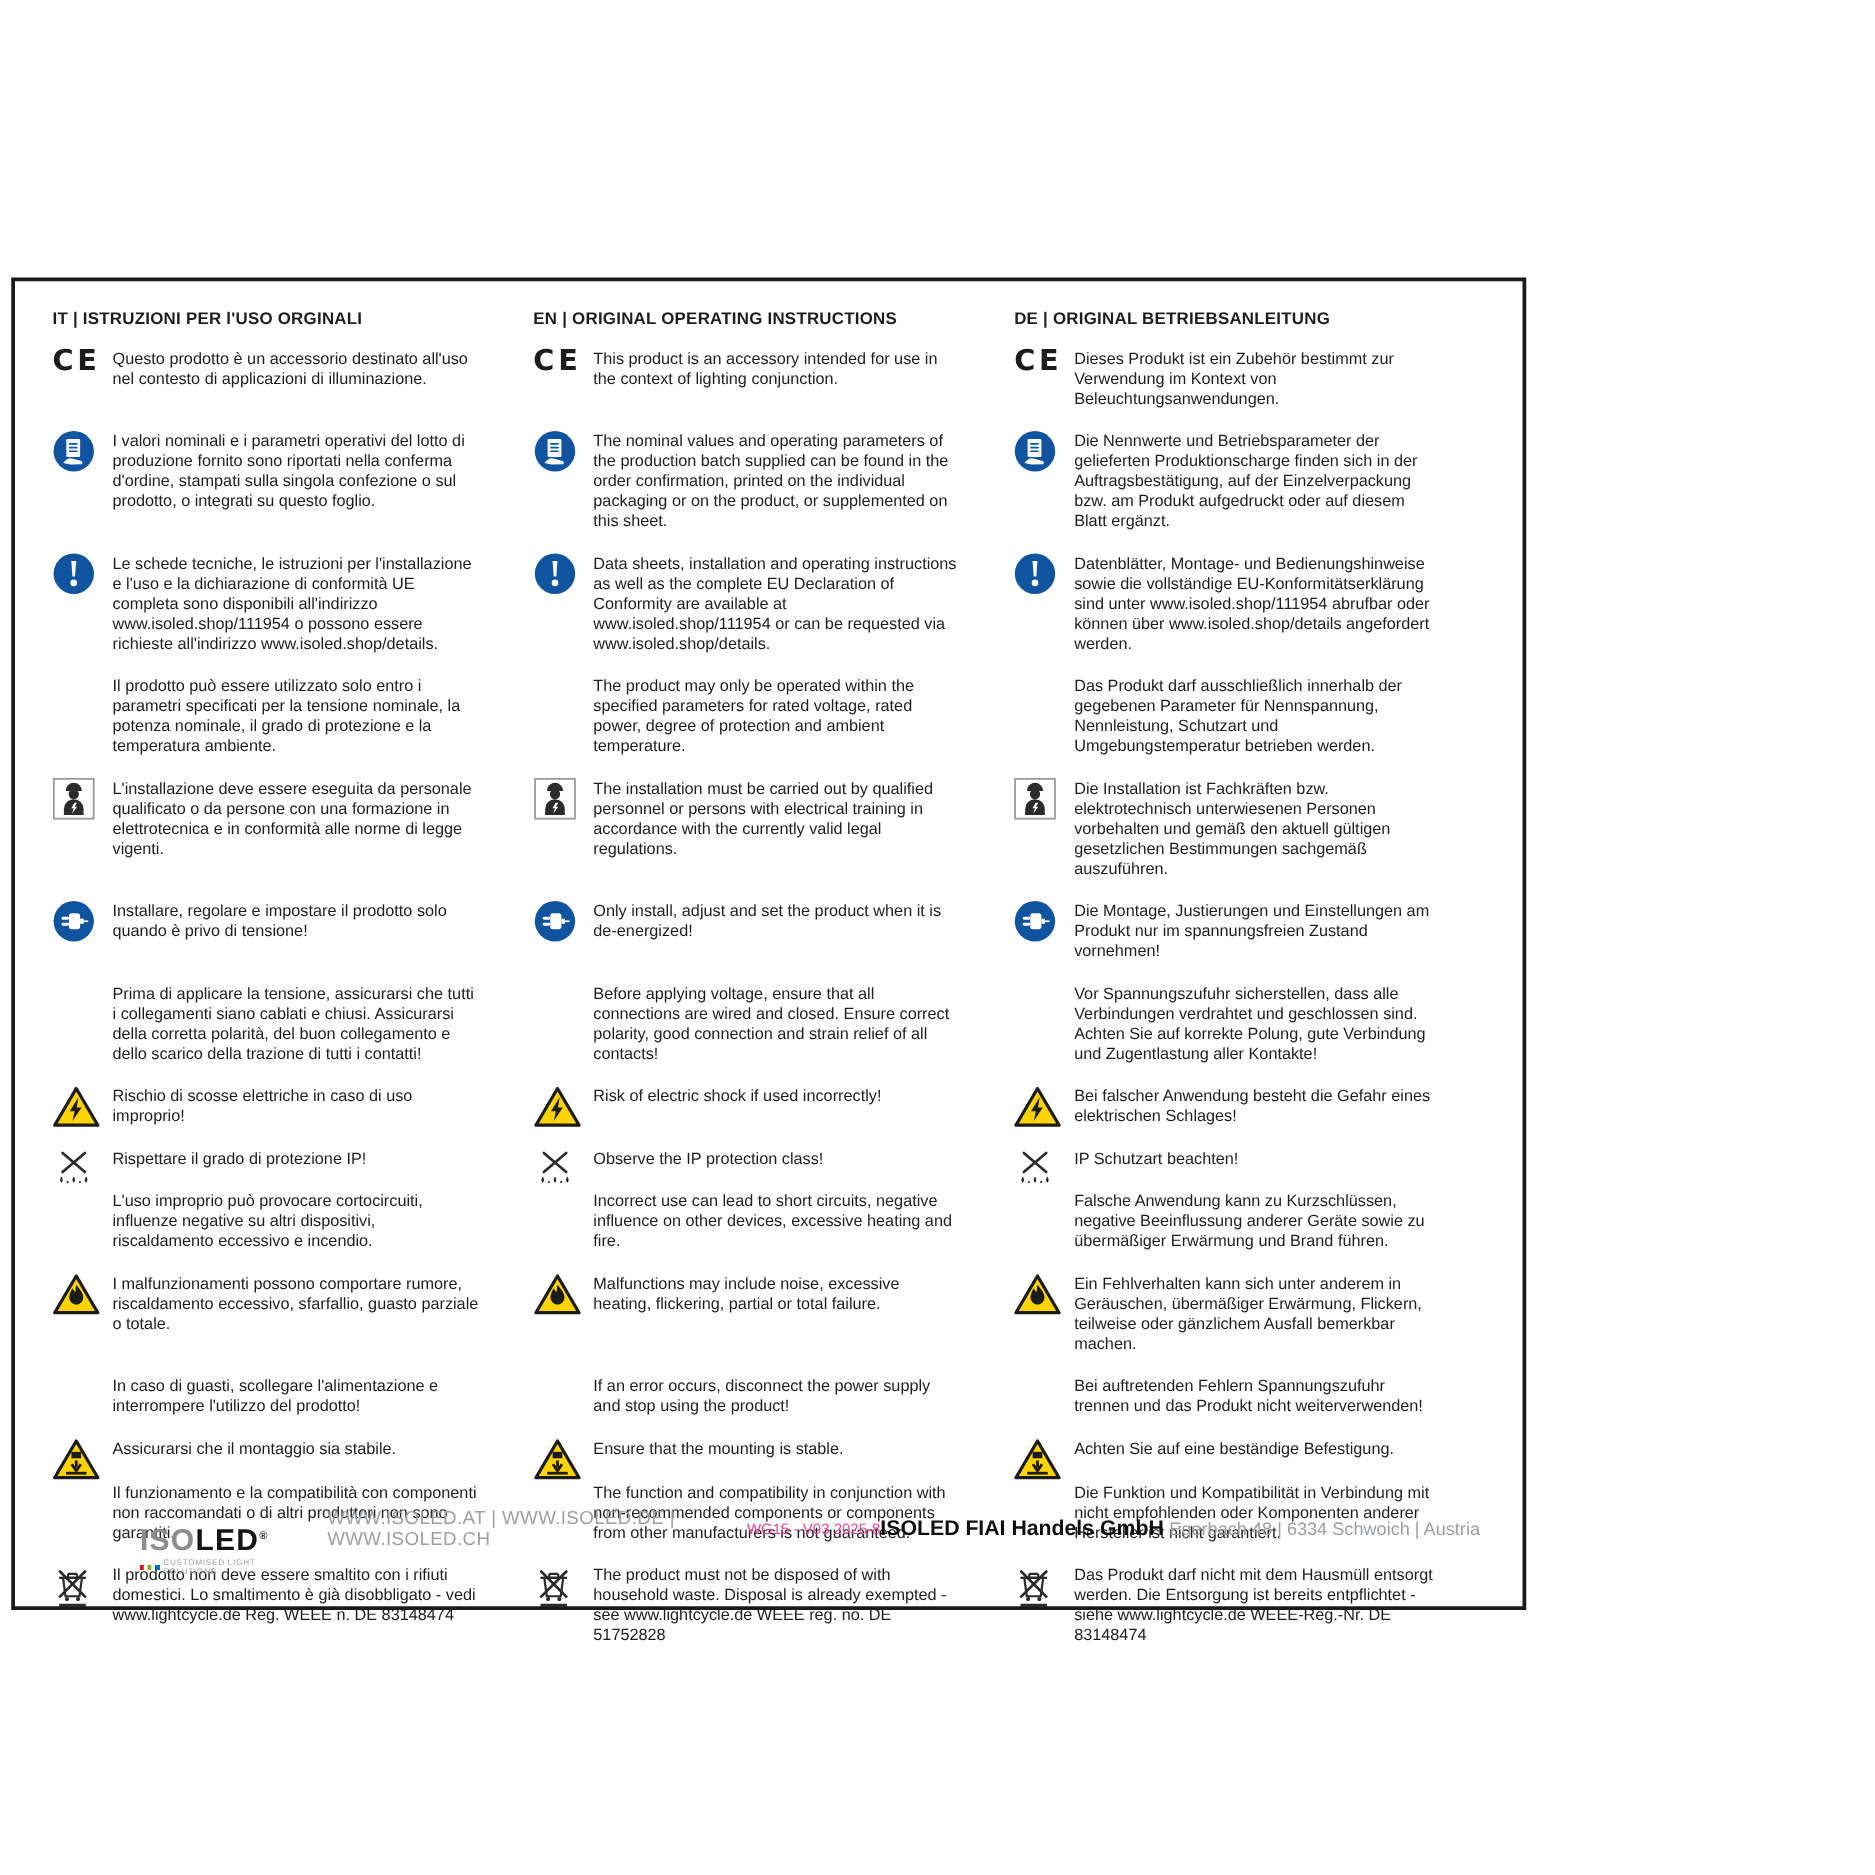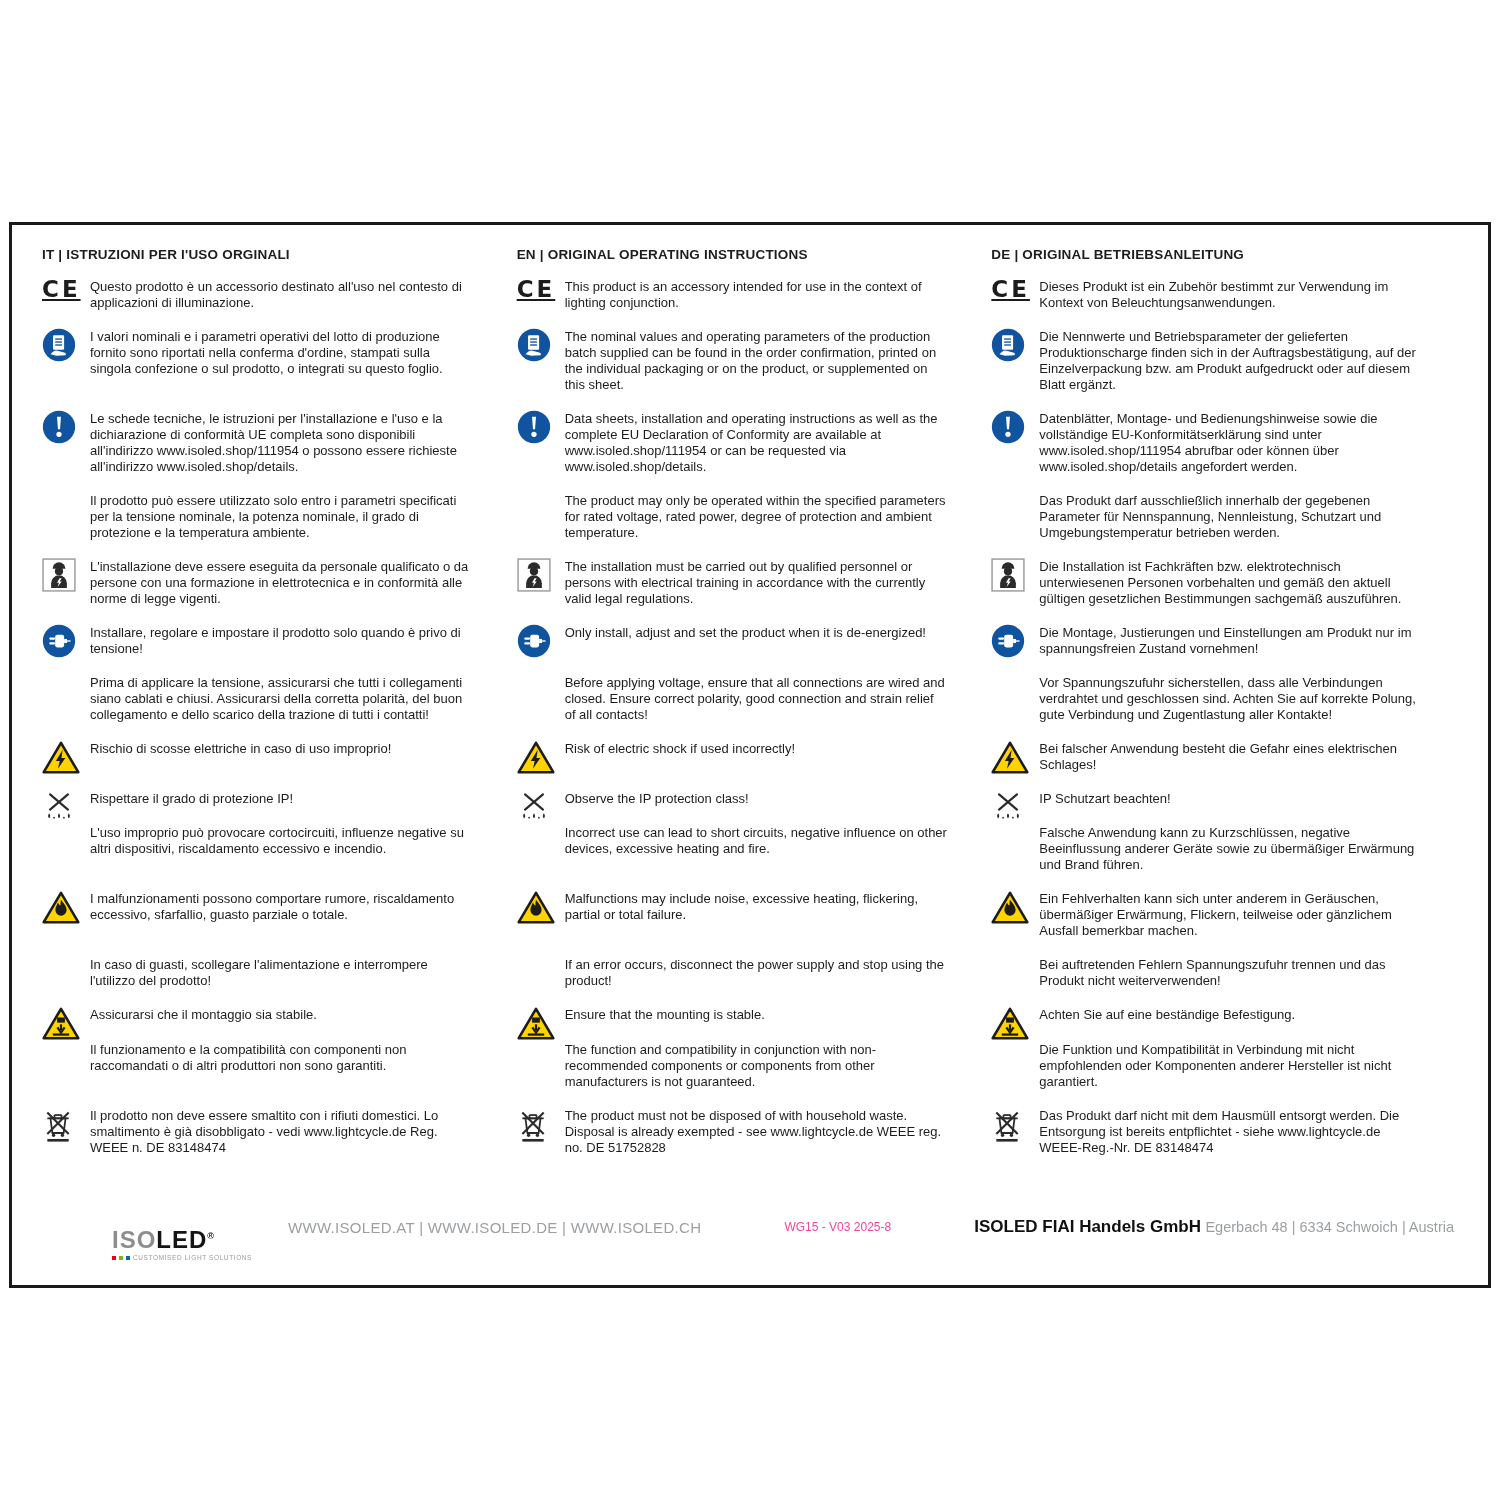--- a/index.html
+++ b/index.html
@@ -4,40 +4,39 @@
 <style>
   * { box-sizing: border-box; margin: 0; padding: 0; }
   html, body { background: #ffffff; }
   body {
     width: 1500px; height: 1500px; position: relative;
     font-family: "Liberation Sans", "DejaVu Sans", sans-serif;
     color: #1d1d1d;
   }
   .frame {
     position: absolute; left: 9px; top: 222px;
-    width: 1482px; height: 1066px;
+    width: 1212px; height: 1066px;
     border: 3px solid #1a1a1a;
     padding: 22px 22px 0 30px;
   }
   .grid {
     display: grid;
     grid-template-columns: 48px 1fr 48px 1fr 48px 1fr;
     align-items: start;
   }
   .col-heading {
     font-weight: bold; font-size: 13.5px; letter-spacing: .2px;
     padding-bottom: 16px;
   }
   .icon-cell { padding-top: 0; min-height: 10px; }
   .icon-cell svg, .icon-cell .ce-glyph { display: block; }
   .ce-glyph {
     font-family: "DejaVu Sans", sans-serif;
     font-weight: bold; font-size: 23px; letter-spacing: 3px; color: #1c1c1c;
     line-height: 22px;
-    text-decoration: underline;
   }
   .text-cell {
     font-size: 13px; line-height: 16px;
     padding: 1px 44px 17px 0;
   }
   .footer {
     position: absolute; left: 100px; right: 34px; bottom: 24px;
     display: flex; align-items: center;
   }
   .spacer { flex: 1; }

